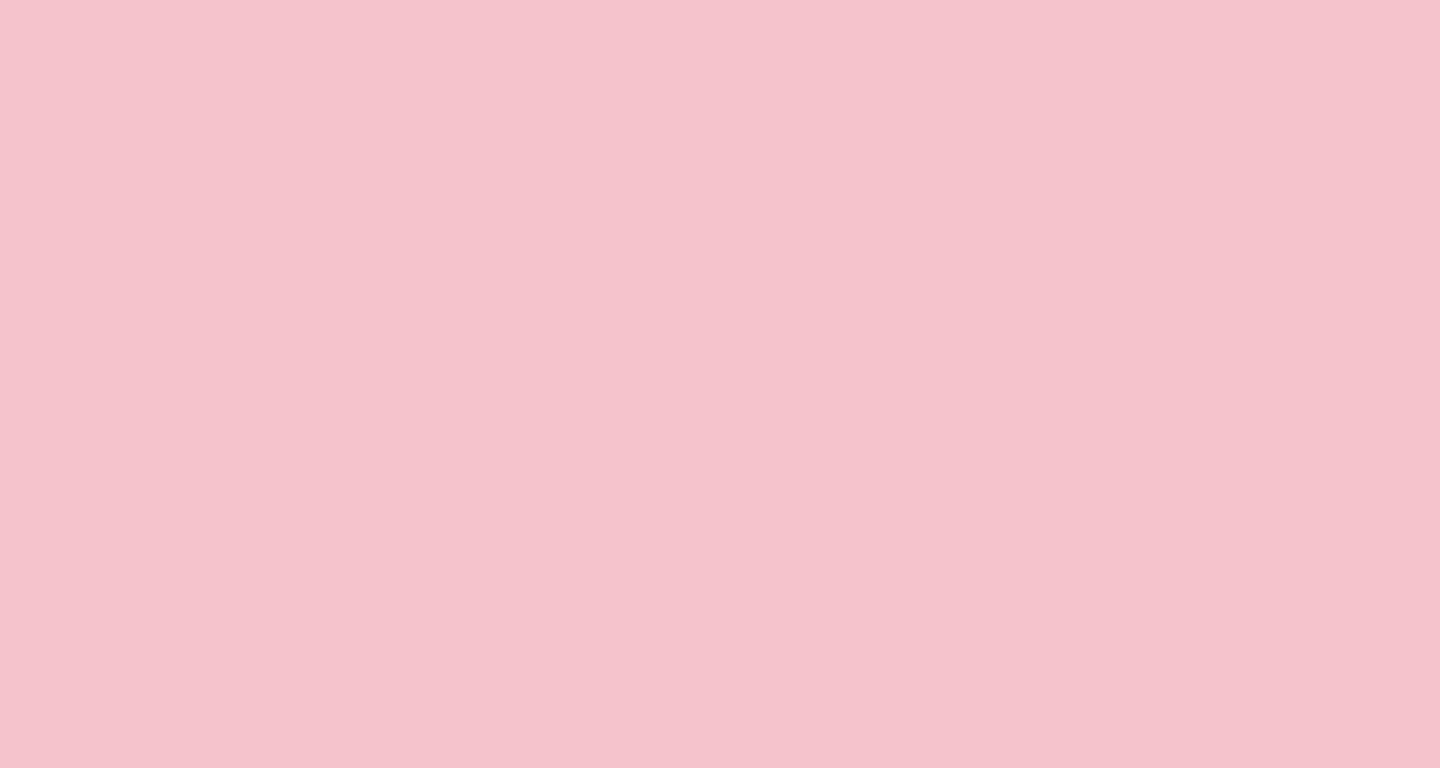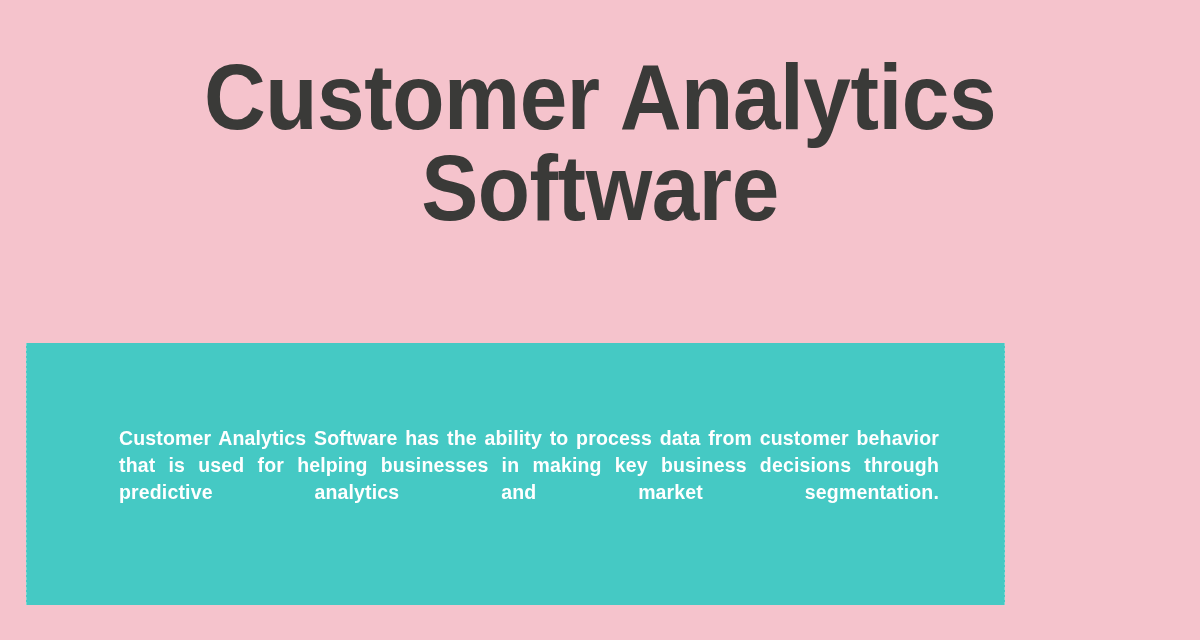--- a/index.html
+++ b/index.html
@@ -81,21 +81,15 @@
     content: "";
     display: inline-block;
     width: 100%;
   }
 </style>
 </head>
 <body>
 
 <div id="slide">
 
-  <div class="title-block">
-    <h1 class="title-text">Customer Analytics Software</h1>
-  </div>
 
-  <div class="callout">
-    <p class="callout-body">Customer Analytics Software has the ability to process data from customer behavior that is used for helping businesses in making key business decisions through predictive analytics and market segmentation.</p>
-  </div>
 
 </div>
 
 </body></html>

